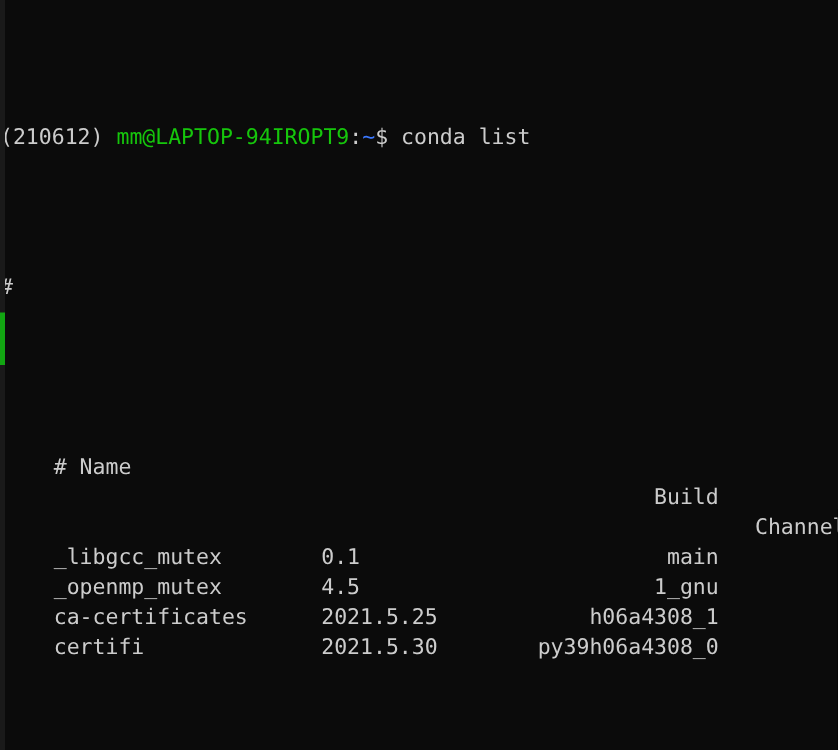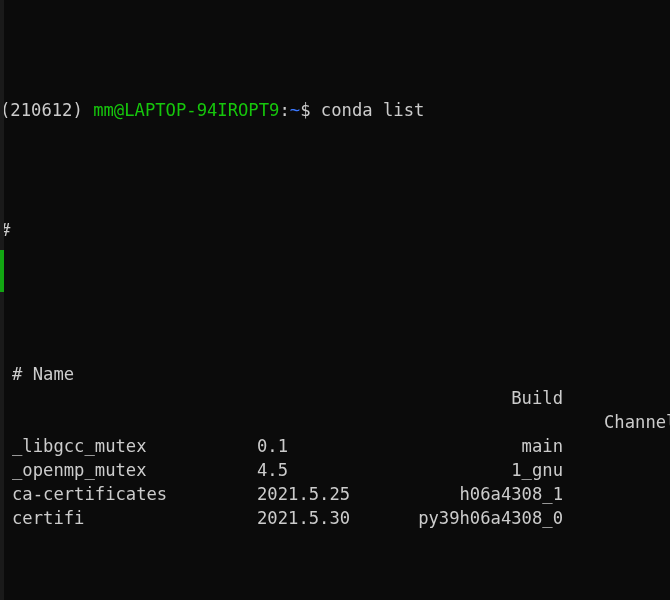--- a/index.html
+++ b/index.html
@@ -66,29 +66,30 @@
   .c-blue    { color: #3b78ff; }
 
   
   .row {
     height: 24px;
     position: relative;
     white-space: pre;
   }
   .col-name {
     position: absolute;
-    left: 12px;
+    left: 0;
+    padding-left: 43px;
   }
   .col-version {
     position: absolute;
     left: 257px;
   }
   .col-build {
     position: absolute;
-    left: 0;
+    left: 12px;
     width: 563px;
     text-align: right;
   }
   .col-channel {
     position: absolute;
     left: 604px;
   }
 </style>
 </head>
 <body>

